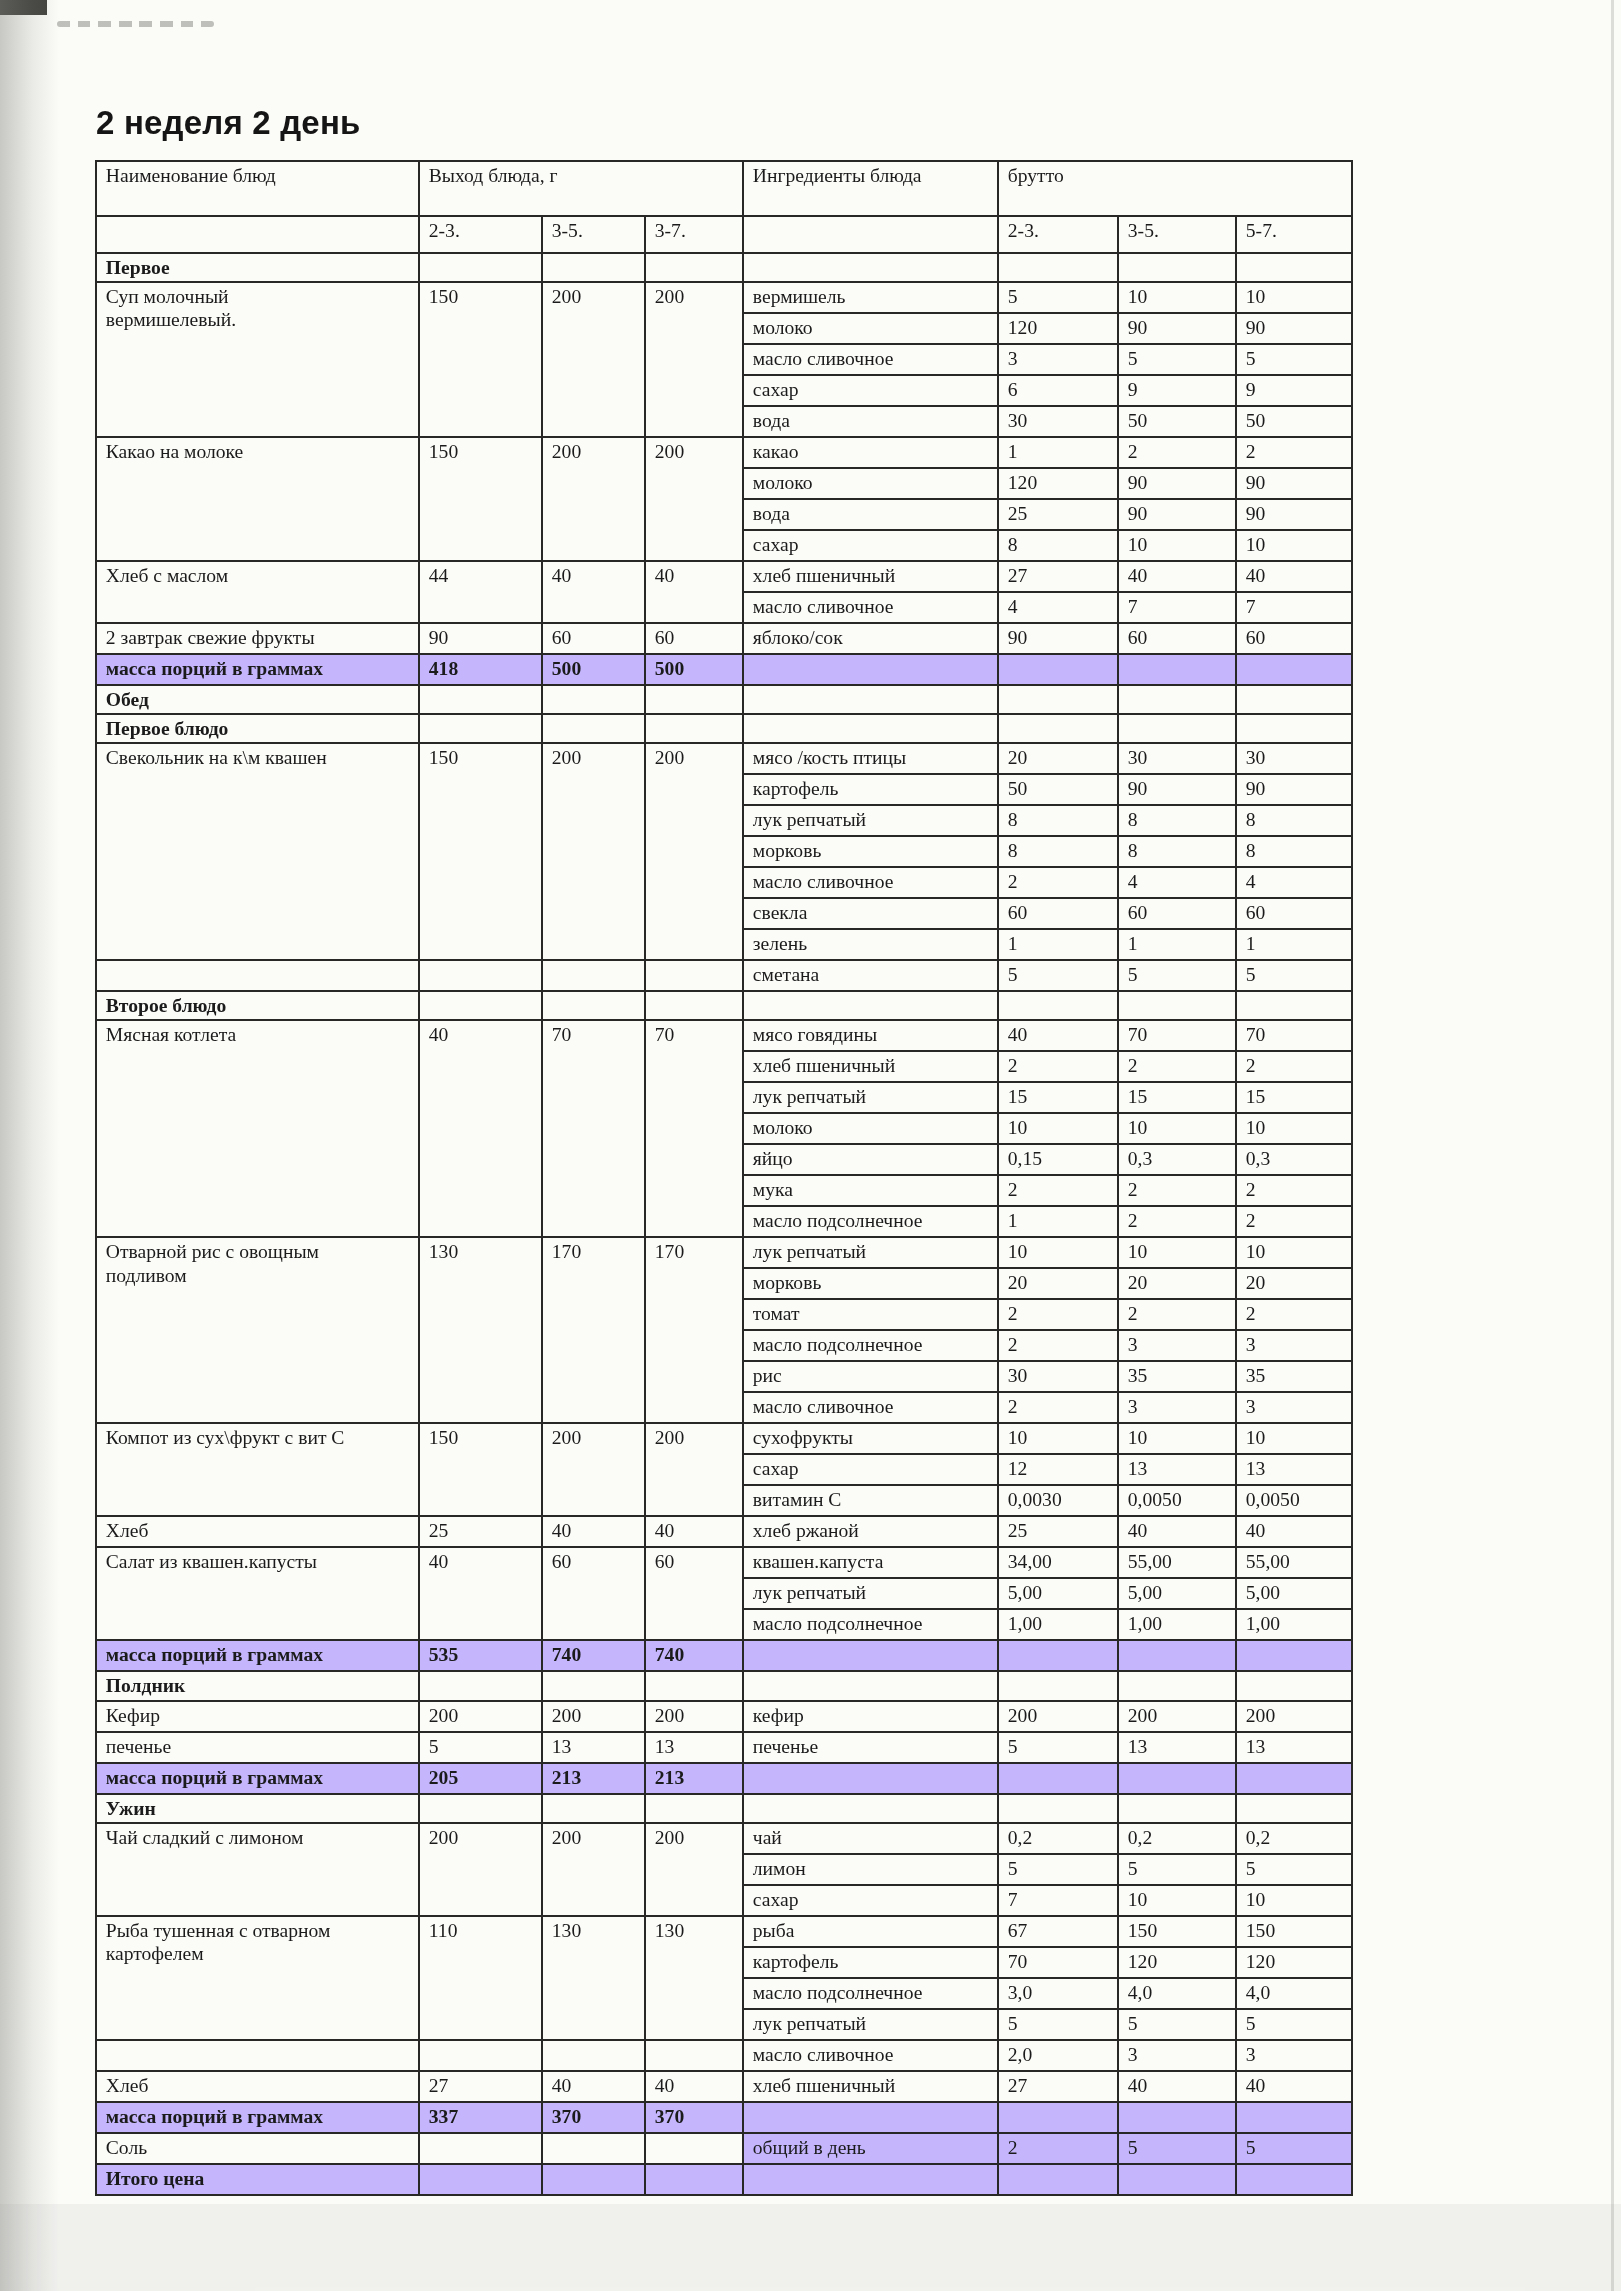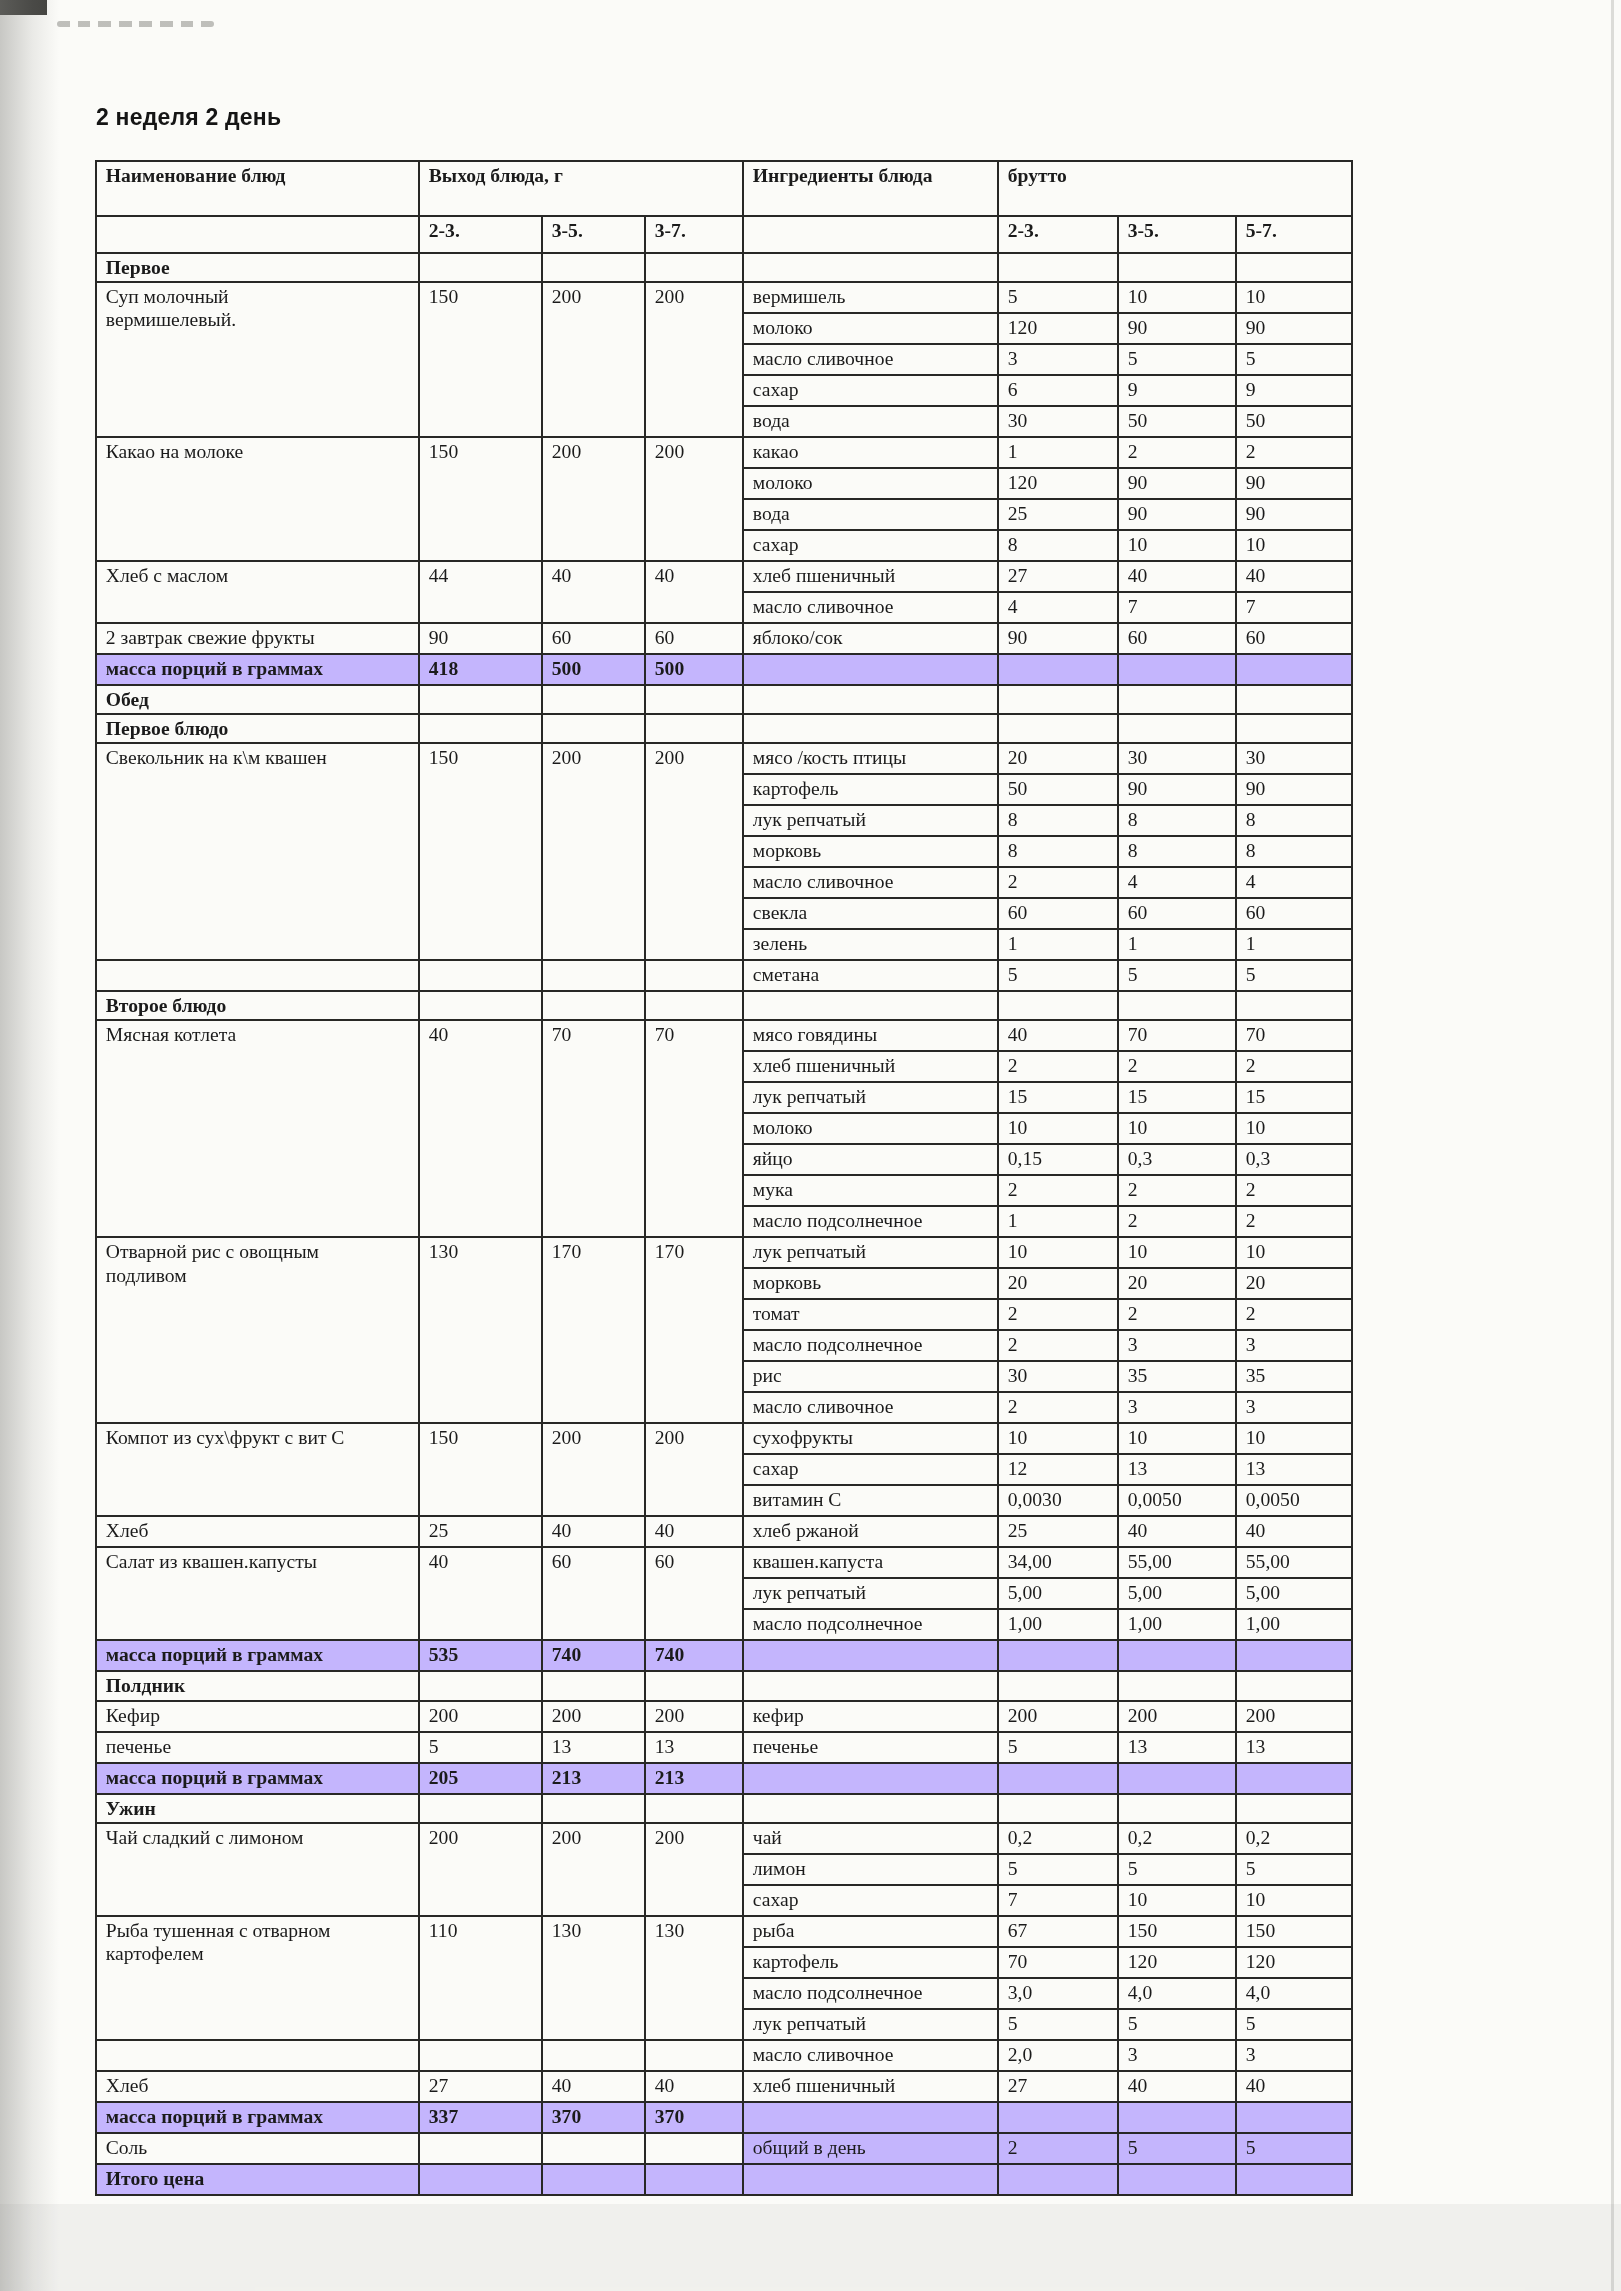--- a/index.html
+++ b/index.html
@@ -13,38 +13,38 @@
     background:linear-gradient(90deg,rgba(128,128,124,.42),rgba(128,128,124,.14) 55%,rgba(128,128,124,0));}
   .scan-top-mark{position:absolute;left:0;top:0;width:47px;height:14.7px;background:#41413e;}
   .scan-smudge{position:absolute;left:57px;top:20.6px;width:157px;height:6.9px;opacity:.55;border-radius:2.9px;
     background:repeating-linear-gradient(90deg,#8d8d88 0 12.7px,transparent 12.7px 20.6px);}
   .scan-right-line{position:absolute;right:6.9px;top:0;width:2.9px;height:100%;background:rgba(110,110,106,.22);}
   .scan-bottom-tint{position:absolute;left:0;bottom:0;width:100%;height:88px;background:rgba(150,150,145,.10);}
 
   .page-title{
     position:absolute;left:96px;top:104px;
     font-family:"Liberation Sans", sans-serif;font-weight:bold;
-    font-size:23px;color:#151515;letter-spacing:0.2px;
+    font-size:33px;color:#151515;letter-spacing:0.2px;
   }
 
   table.menu{
     position:absolute;left:95px;top:160px;width:1255px;
     border-collapse:collapse;table-layout:fixed;
   }
   table.menu td{
     border:2px solid #282826;
     padding:2px 7.8px 2px 8.8px;
     font-size:19.6px;line-height:1.18;
     vertical-align:top;overflow:hidden;
     white-space:pre-line;
   }
   tr{height:31px;}
   tr.h1{height:55px;}
   tr.h2{height:37px;}
-  tr.h1 td,tr.h2 td{font-weight:bold;margin-left:48px;}
+  tr.h1 td,tr.h2 td{font-weight:normal;margin-left:48px;}
   tr.sec{height:27.4px;}
   td.b{font-weight:bold;}
   td.i{}
   tr.mass td,tr.tot td,td.sh{background:#c4b5fd;}
 </style>
 </head>
 <body>
 
 <div class="scan-top-mark"></div>
 <div class="scan-smudge"></div>

